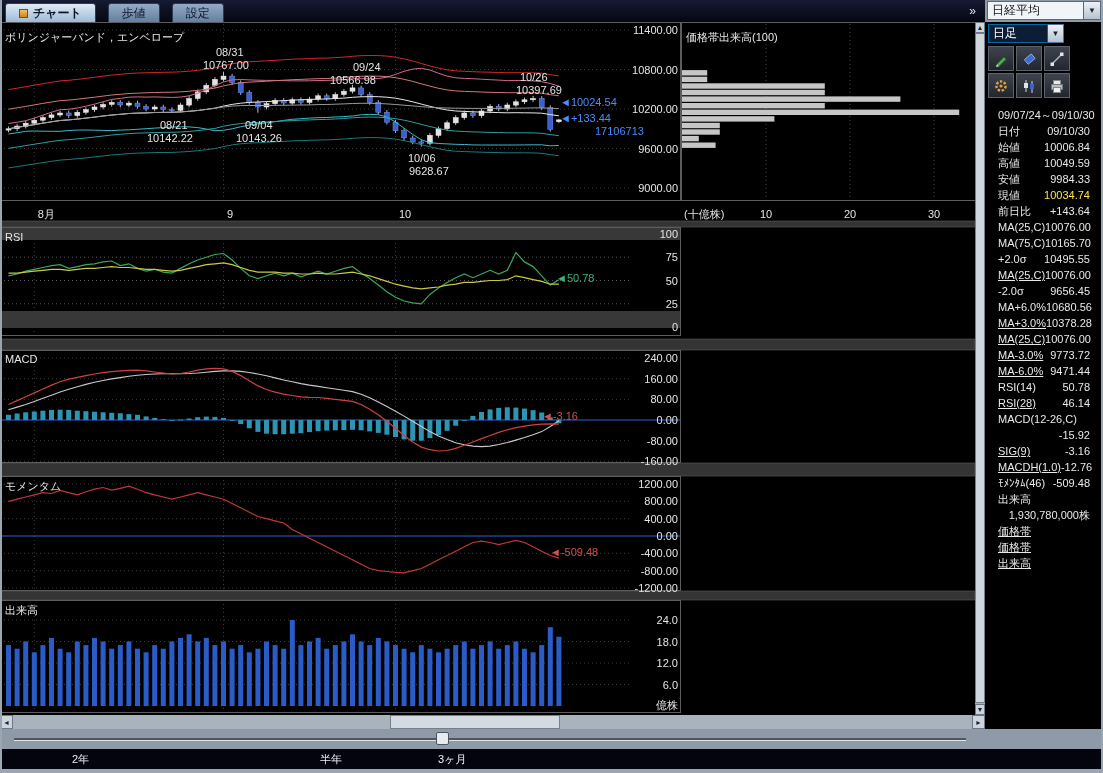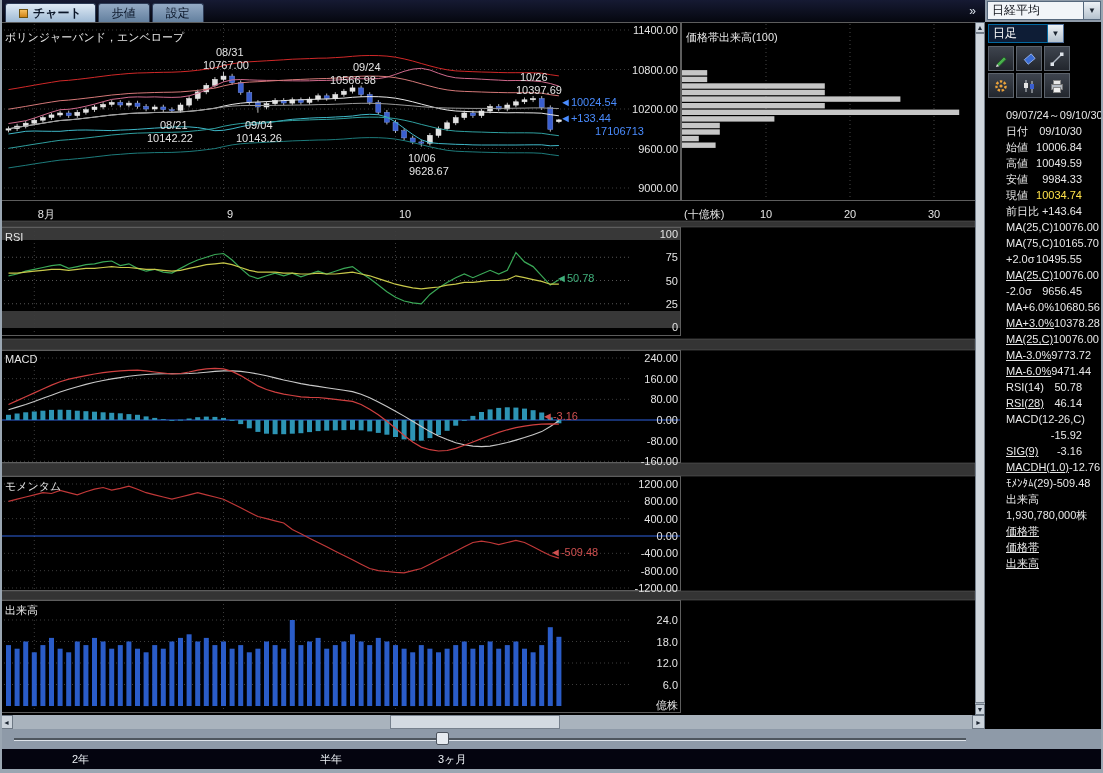--- a/index.html
+++ b/index.html
@@ -1,21 +1,21 @@
 <!DOCTYPE html>
 <html><head>
 <meta charset="utf-8">
 <style>
   *{margin:0;padding:0;box-sizing:border-box}
   html,body{width:1103px;height:773px}
   body{font-family:"Liberation Sans",sans-serif;background:#5a6470;overflow:hidden}
   .app{position:relative;width:1103px;height:773px;background:#9aa6b2;overflow:hidden}
 
   
-  .tabbar{position:absolute;left:0;top:0;width:985px;height:22px;background:linear-gradient(#161a33,#05070f);display:flex;align-items:flex-end;padding-left:5px;gap:2px}
+  .tabbar{position:absolute;left:0;top:0;width:985px;height:22px;background:linear-gradient(#161a33,#05070f);display:flex;align-items:flex-end;padding-left:5px;gap:12px}
   .tab{height:19px;padding:0 13px;display:flex;align-items:center;gap:5px;font-size:12px;color:#0a1528;background:linear-gradient(#94aac4,#63809f);border:1px solid #2c3a55;border-bottom:none;border-radius:3px 3px 0 0;cursor:pointer;white-space:nowrap}
   .tab.active{background:linear-gradient(#dfeaf5,#9fbad5);font-weight:bold}
   .tab-icon{width:9px;height:9px;background:linear-gradient(#f8c060,#cf8317);border:1px solid #6e5210;display:inline-block}
   .tab-overflow{position:absolute;right:9px;top:4px;color:#dde4ec;font-size:12px;cursor:pointer;line-height:14px}
 
   
   .symbol-box{position:absolute;left:985px;top:0;width:118px;height:22px;background:#8e9aa8;display:flex;align-items:flex-start;padding:1px 2px}
   .symbol-field{flex:1;height:19px;background:#f2f5f8;border:1px solid #56687c;font-size:12px;color:#10131a;display:flex;align-items:center;padding-left:4px;white-space:nowrap;overflow:hidden}
   .combo-btn{width:17px;height:19px;background:linear-gradient(#eef2f6,#b5c2ce);border:1px solid #56687c;border-left:none;font-size:8px;color:#1b2430;display:flex;align-items:center;justify-content:center;cursor:pointer}
 
@@ -33,21 +33,21 @@
   .sbtn{position:absolute;background:#ccd4dc;border:1px solid #6d7884;color:#1b2430;font-size:7px;text-align:center;cursor:pointer;display:flex;align-items:center;justify-content:center}
 
   
   .sidebar{position:absolute;left:985px;top:22px;width:118px;height:707px;background:#000;color:#e8e8e8}
   .tf-row{display:flex;margin:2px 0 3px 3px;width:76px}
   .tf-field{flex:1;height:19px;background:#0e1d36;border:1px solid #0369a1;font-size:12px;padding-left:4px;display:flex;align-items:center;color:#fff;white-space:nowrap}
   .tf-btn{width:16px;height:19px;background:linear-gradient(#eef2f6,#b5c2ce);border:1px solid #51719b;border-left:none;font-size:8px;color:#1b2430;display:flex;align-items:center;justify-content:center;cursor:pointer}
   .tools{display:flex;flex-wrap:wrap;width:86px;margin-left:3px;gap:2px}
   .tool-btn{width:26px;height:25px;background:linear-gradient(#3e444e,#22262d);border:1px solid #5c636c;display:flex;align-items:center;justify-content:center;cursor:pointer}
   #sidebar-rows{margin-top:9px}
-  .srow{display:flex;justify-content:space-between;height:16px;line-height:16px;font-size:11px;padding:0 21px;white-space:nowrap}
+  .srow{display:flex;justify-content:space-between;height:16px;line-height:16px;font-size:11px;padding:0 13px;white-space:nowrap}
   .srow .u{text-decoration:underline;cursor:pointer}
 
   
   .slider-row{position:absolute;left:0;top:729px;width:1103px;height:20px;background:#8e9aa8}
   .groove{position:absolute;left:14px;top:9px;width:952px;height:3px;background:#4e565e;border-bottom:1px solid #dde3e9}
   .sthumb{position:absolute;left:436px;top:3px;width:13px;height:13px;background:#e6ebf0;border:1px solid #4c545e;border-radius:2px;cursor:pointer}
   .label-row{position:absolute;left:0;top:749px;width:1103px;height:20px;background:#04040f;color:#ecf0f4;font-size:11px}
   .plabel{position:absolute;top:3px;cursor:pointer}
 
   .edge-l{position:absolute;left:0;top:0;width:2px;height:773px;background:#9aa6b2}
@@ -655,21 +655,21 @@
         </div>
         <div class="srow">
           <span class="u">SIG(9)</span>
           <span>-3.16</span>
         </div>
         <div class="srow">
           <span class="u">MACDH(1.0)</span>
           <span>-12.76</span>
         </div>
         <div class="srow">
-          <span>ﾓﾒﾝﾀﾑ(29)</span>
+          <span>ﾓﾒﾝﾀﾑ(46)</span>
           <span>-509.48</span>
         </div>
         <div class="srow">
           <span>出来高</span>
           <span></span>
         </div>
         <div class="srow">
           <span></span>
           <span>1,930,780,000株</span>
         </div>

